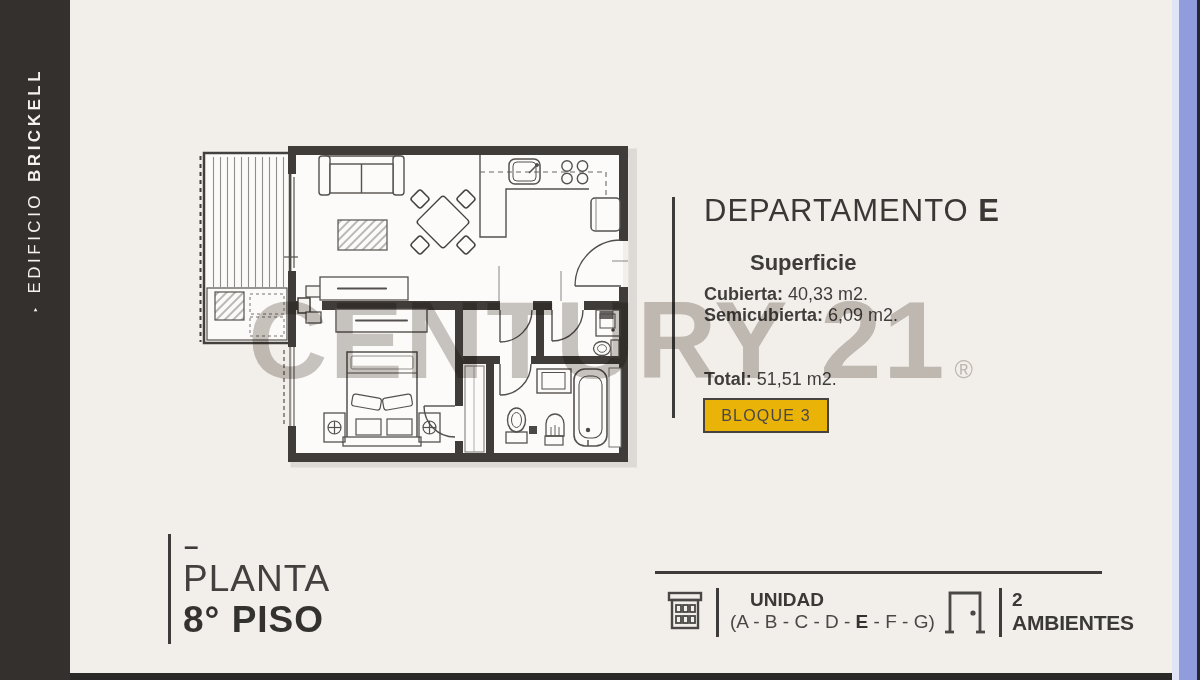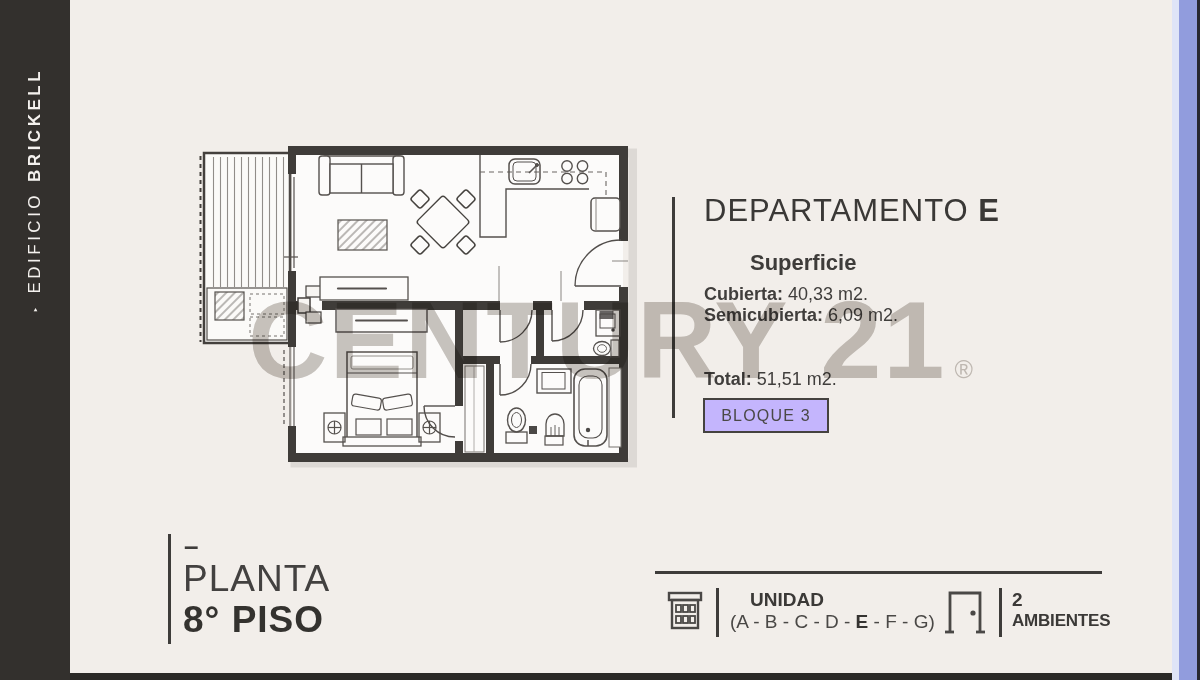--- a/index.html
+++ b/index.html
@@ -45,42 +45,42 @@
   .apt-title{left:704px;top:193px;font-size:31px;letter-spacing:1px;color:#3a3836;z-index:3;white-space:nowrap;}
   .apt-title b{font-weight:700;}
   .apt-surface{left:704px;top:250px;font-size:22px;font-weight:700;z-index:3;margin-left:46px;}
   .apt-line{left:704px;font-size:18px;z-index:3;white-space:nowrap;color:#403e3c;}
   .apt-line b{font-weight:700;}
   .l-cubierta{top:284px;}
   .l-semi{top:305px;}
   .l-total{top:358px;margin-top:11px;}
   .bloque{
     left:703px;top:398px;width:122px;height:31px;z-index:3;
-    border:2px solid #45423f;background:#c4b5fd;
+    border:2px solid #45423f;background:#eab308;
     display:flex;align-items:center;justify-content:center;
     font-size:16px;letter-spacing:1.2px;color:#4a4846;
   }
 
   
   .floor-rule{left:168px;top:534px;width:3px;height:110px;background:#3e3c3a;}
   .floor-dash{left:184px;top:531px;font-size:26px;font-weight:700;color:#3e3c3a;}
   .floor-label{left:183px;top:558px;font-size:37px;letter-spacing:1px;color:#434140;}
   .floor-value{left:183px;top:599px;font-size:37px;font-weight:700;letter-spacing:1px;color:#34322f;}
 
   
   .foot-rule{left:655px;top:571px;width:447px;height:2.5px;background:#3e3c3a;}
   .foot-div1{left:716px;top:588px;width:2.5px;height:49px;background:#3e3c3a;}
   .foot-div2{left:999px;top:588px;width:2.5px;height:49px;background:#3e3c3a;}
   .building-icon{left:666px;top:591px;}
   .door-icon{left:944px;top:589px;}
   .unit-heading{left:730px;top:589px;font-size:19px;font-weight:700;color:#3b3937;margin-left:20px;}
   .unit-options{left:730px;top:611px;font-size:19px;color:#4a4846;white-space:nowrap;text-align:center;}
   .unit-options b{font-weight:700;color:#353331;}
   .rooms-count{left:1012px;top:589px;font-size:19px;font-weight:700;color:#3b3937;}
-  .rooms-label{left:1012px;top:611px;font-size:17px;font-weight:700;color:#3b3937;letter-spacing:-0.2px;}
+  .rooms-label{left:1012px;top:611px;font-size:21px;font-weight:700;color:#3b3937;letter-spacing:-0.2px;}
 </style>
 </head>
 <body>
 
 <div class="abs sidebar">
   <div class="sidebar-label">
     <span class="arrow">‣</span><span>EDIFICIO</span><b>BRICKELL</b>
   </div>
 </div>
 

